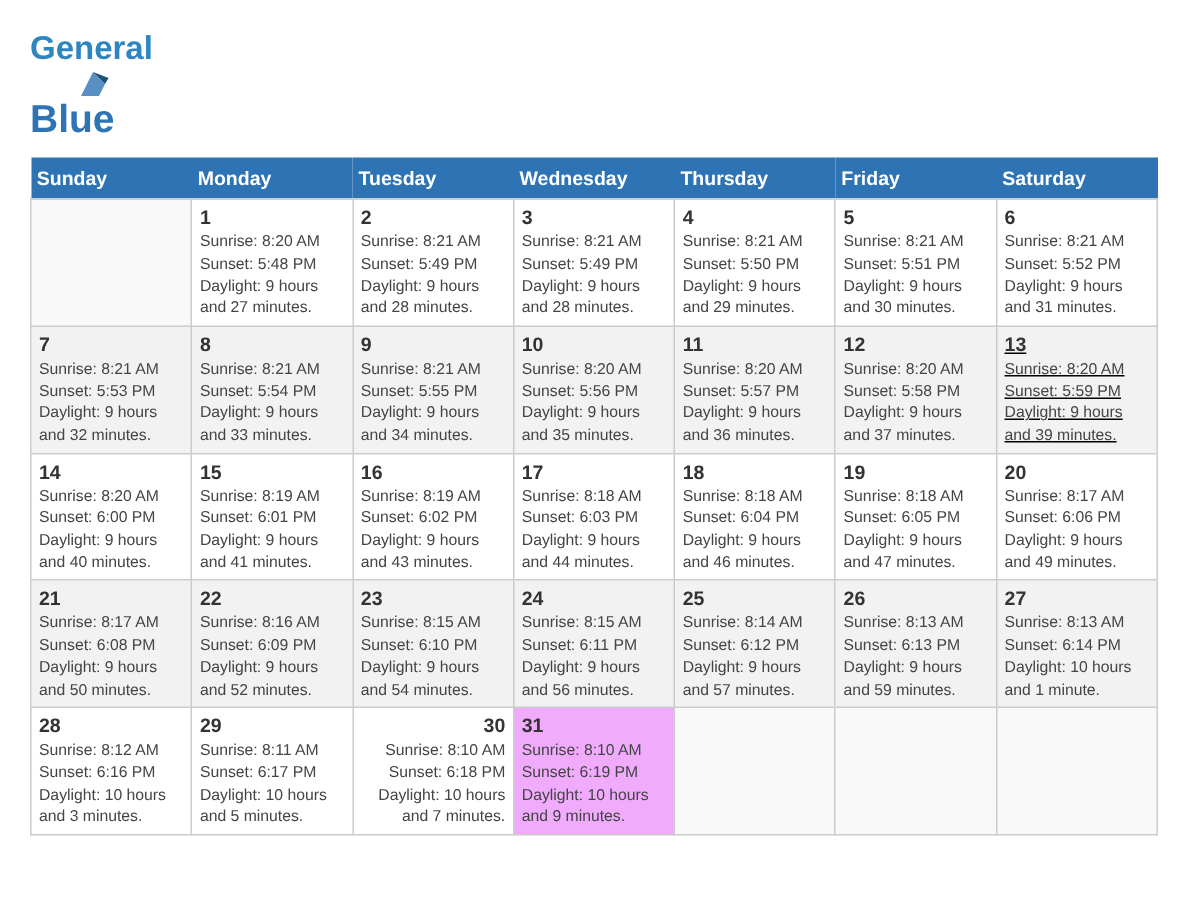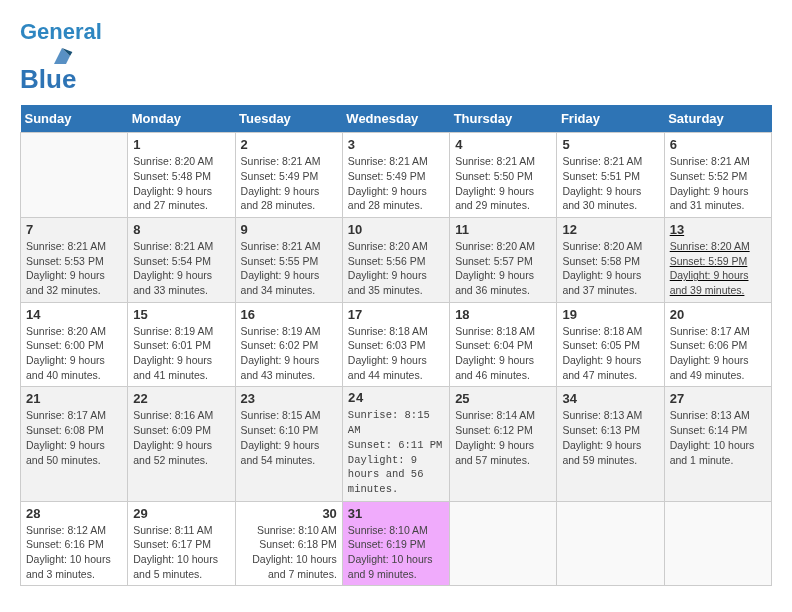--- a/index.html
+++ b/index.html
@@ -313,38 +313,38 @@
         </div>
       </td>
         <td style="background-color: rgb(242, 242, 242);">
         <div class="day-number">23</div>
         <div class="day-info">
           Sunrise: 8:15 AM<br>
           Sunset: 6:10 PM<br>
           Daylight: 9 hours and 54 minutes.
         </div>
       </td>
-        <td style="background-color: rgb(242, 242, 242); font-family: Liberation Mono, monospace;">
+        <td style="background-color: rgb(242, 242, 242);">
         <div class="day-number">24</div>
         <div class="day-info">
           Sunrise: 8:15 AM<br>
           Sunset: 6:11 PM<br>
           Daylight: 9 hours and 56 minutes.
         </div>
       </td>
         <td style="background-color: rgb(242, 242, 242);">
         <div class="day-number">25</div>
         <div class="day-info">
           Sunrise: 8:14 AM<br>
           Sunset: 6:12 PM<br>
           Daylight: 9 hours and 57 minutes.
         </div>
       </td>
         <td style="background-color: rgb(242, 242, 242);">
-        <div class="day-number">34</div>
+        <div class="day-number">26</div>
         <div class="day-info">
           Sunrise: 8:13 AM<br>
           Sunset: 6:13 PM<br>
           Daylight: 9 hours and 59 minutes.
         </div>
       </td>
         <td style="background-color: rgb(242, 242, 242);">
         <div class="day-number">27</div>
         <div class="day-info">
           Sunrise: 8:13 AM<br>

